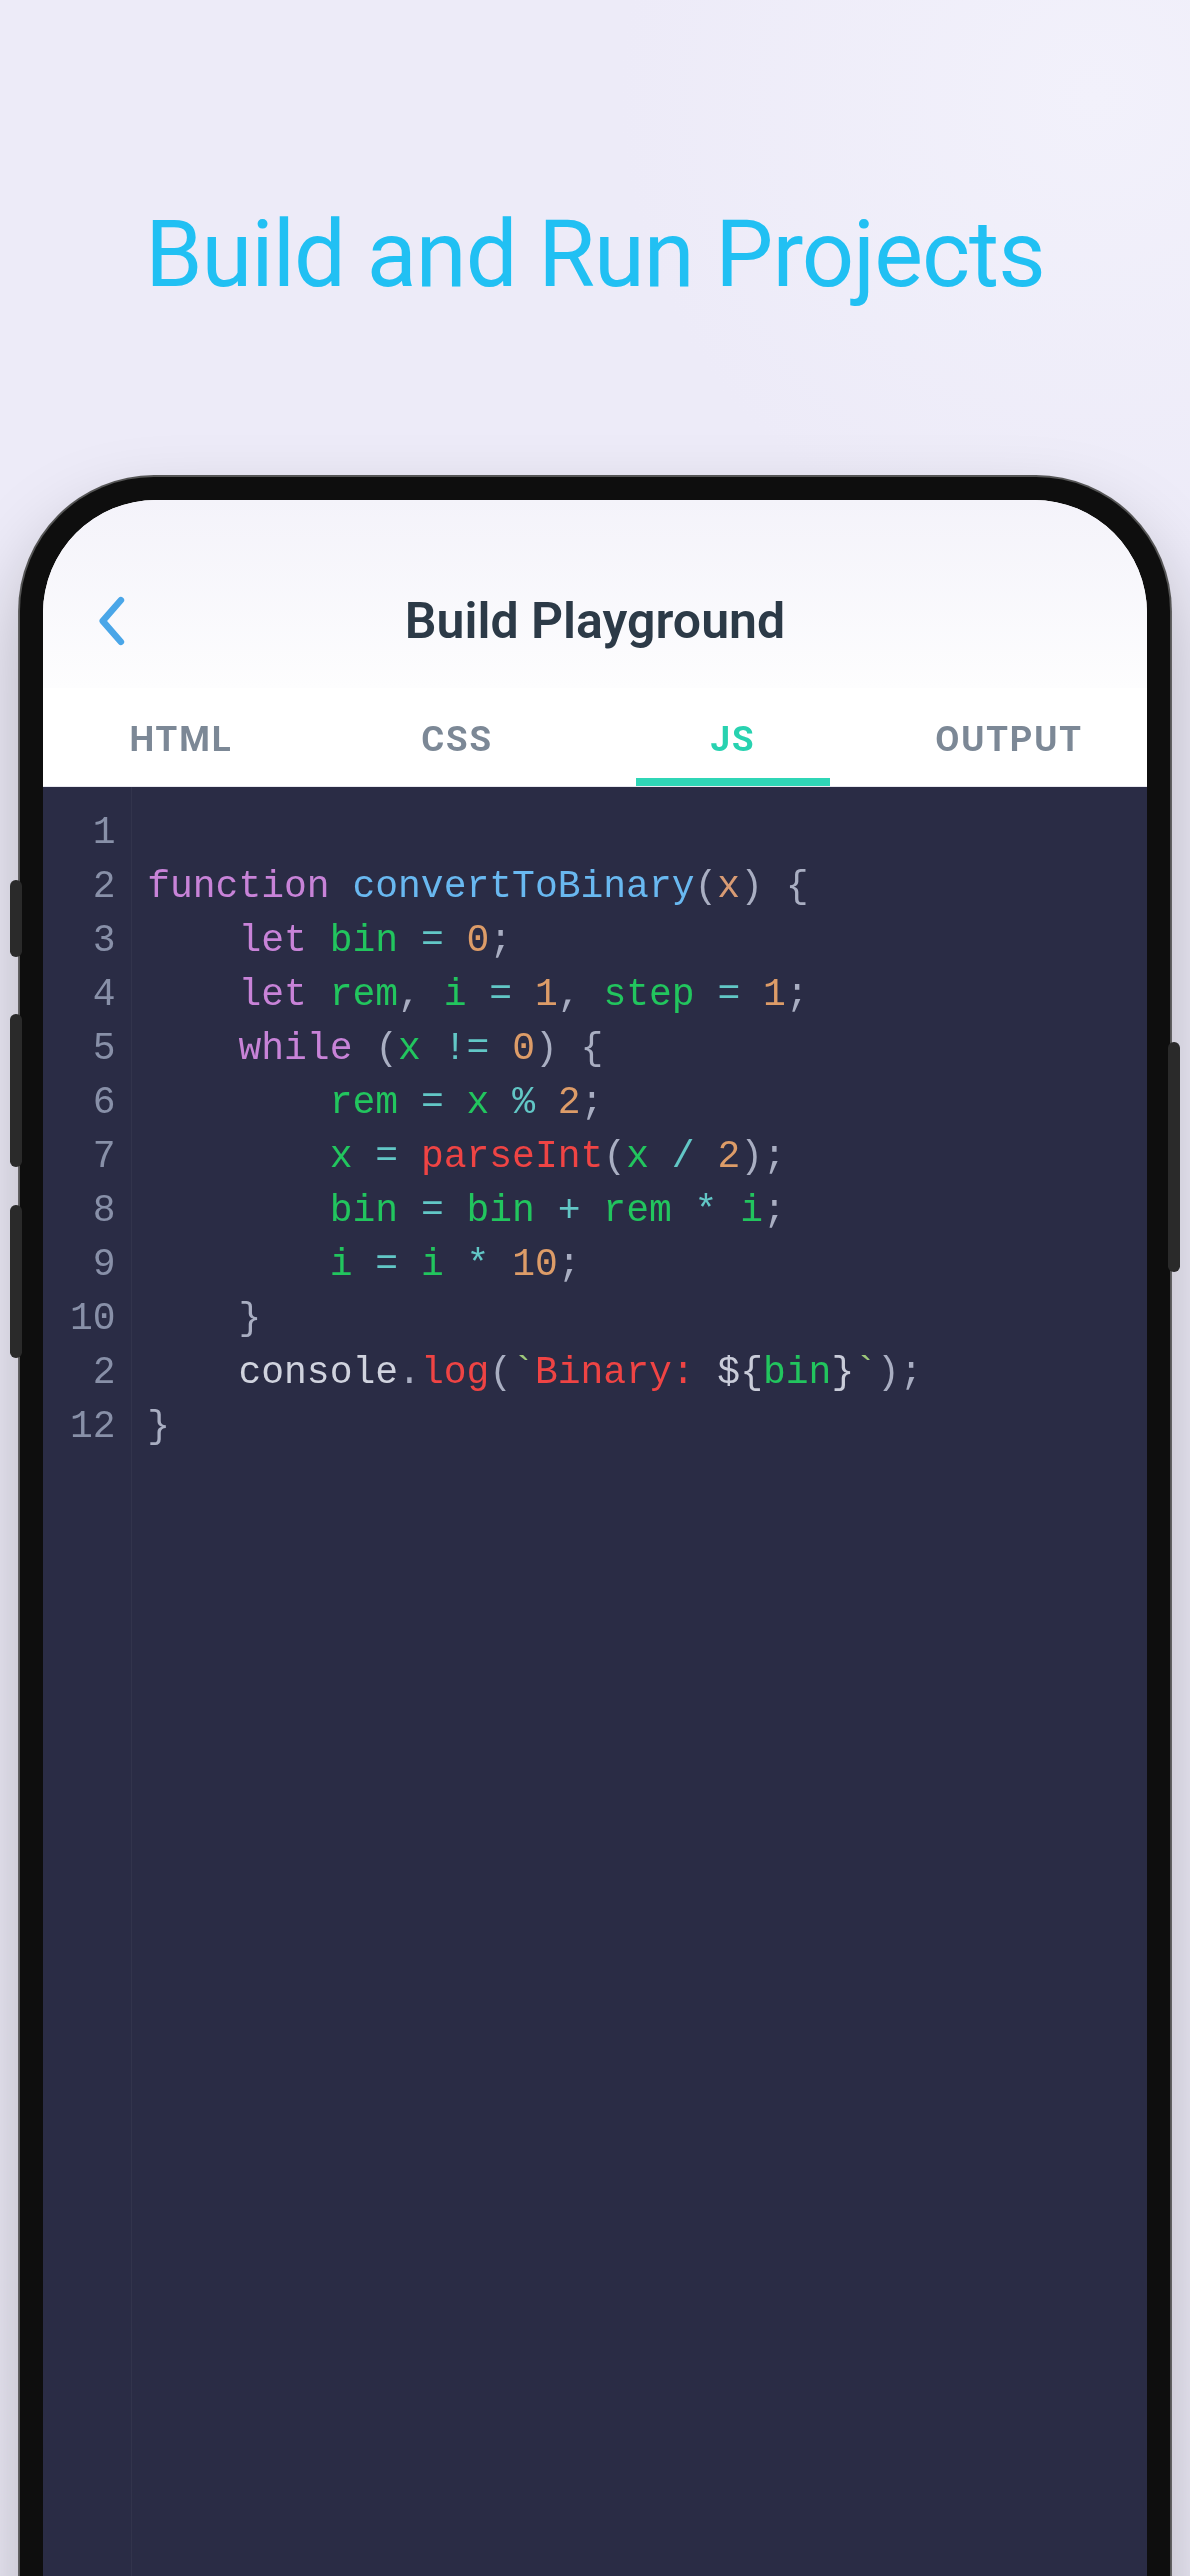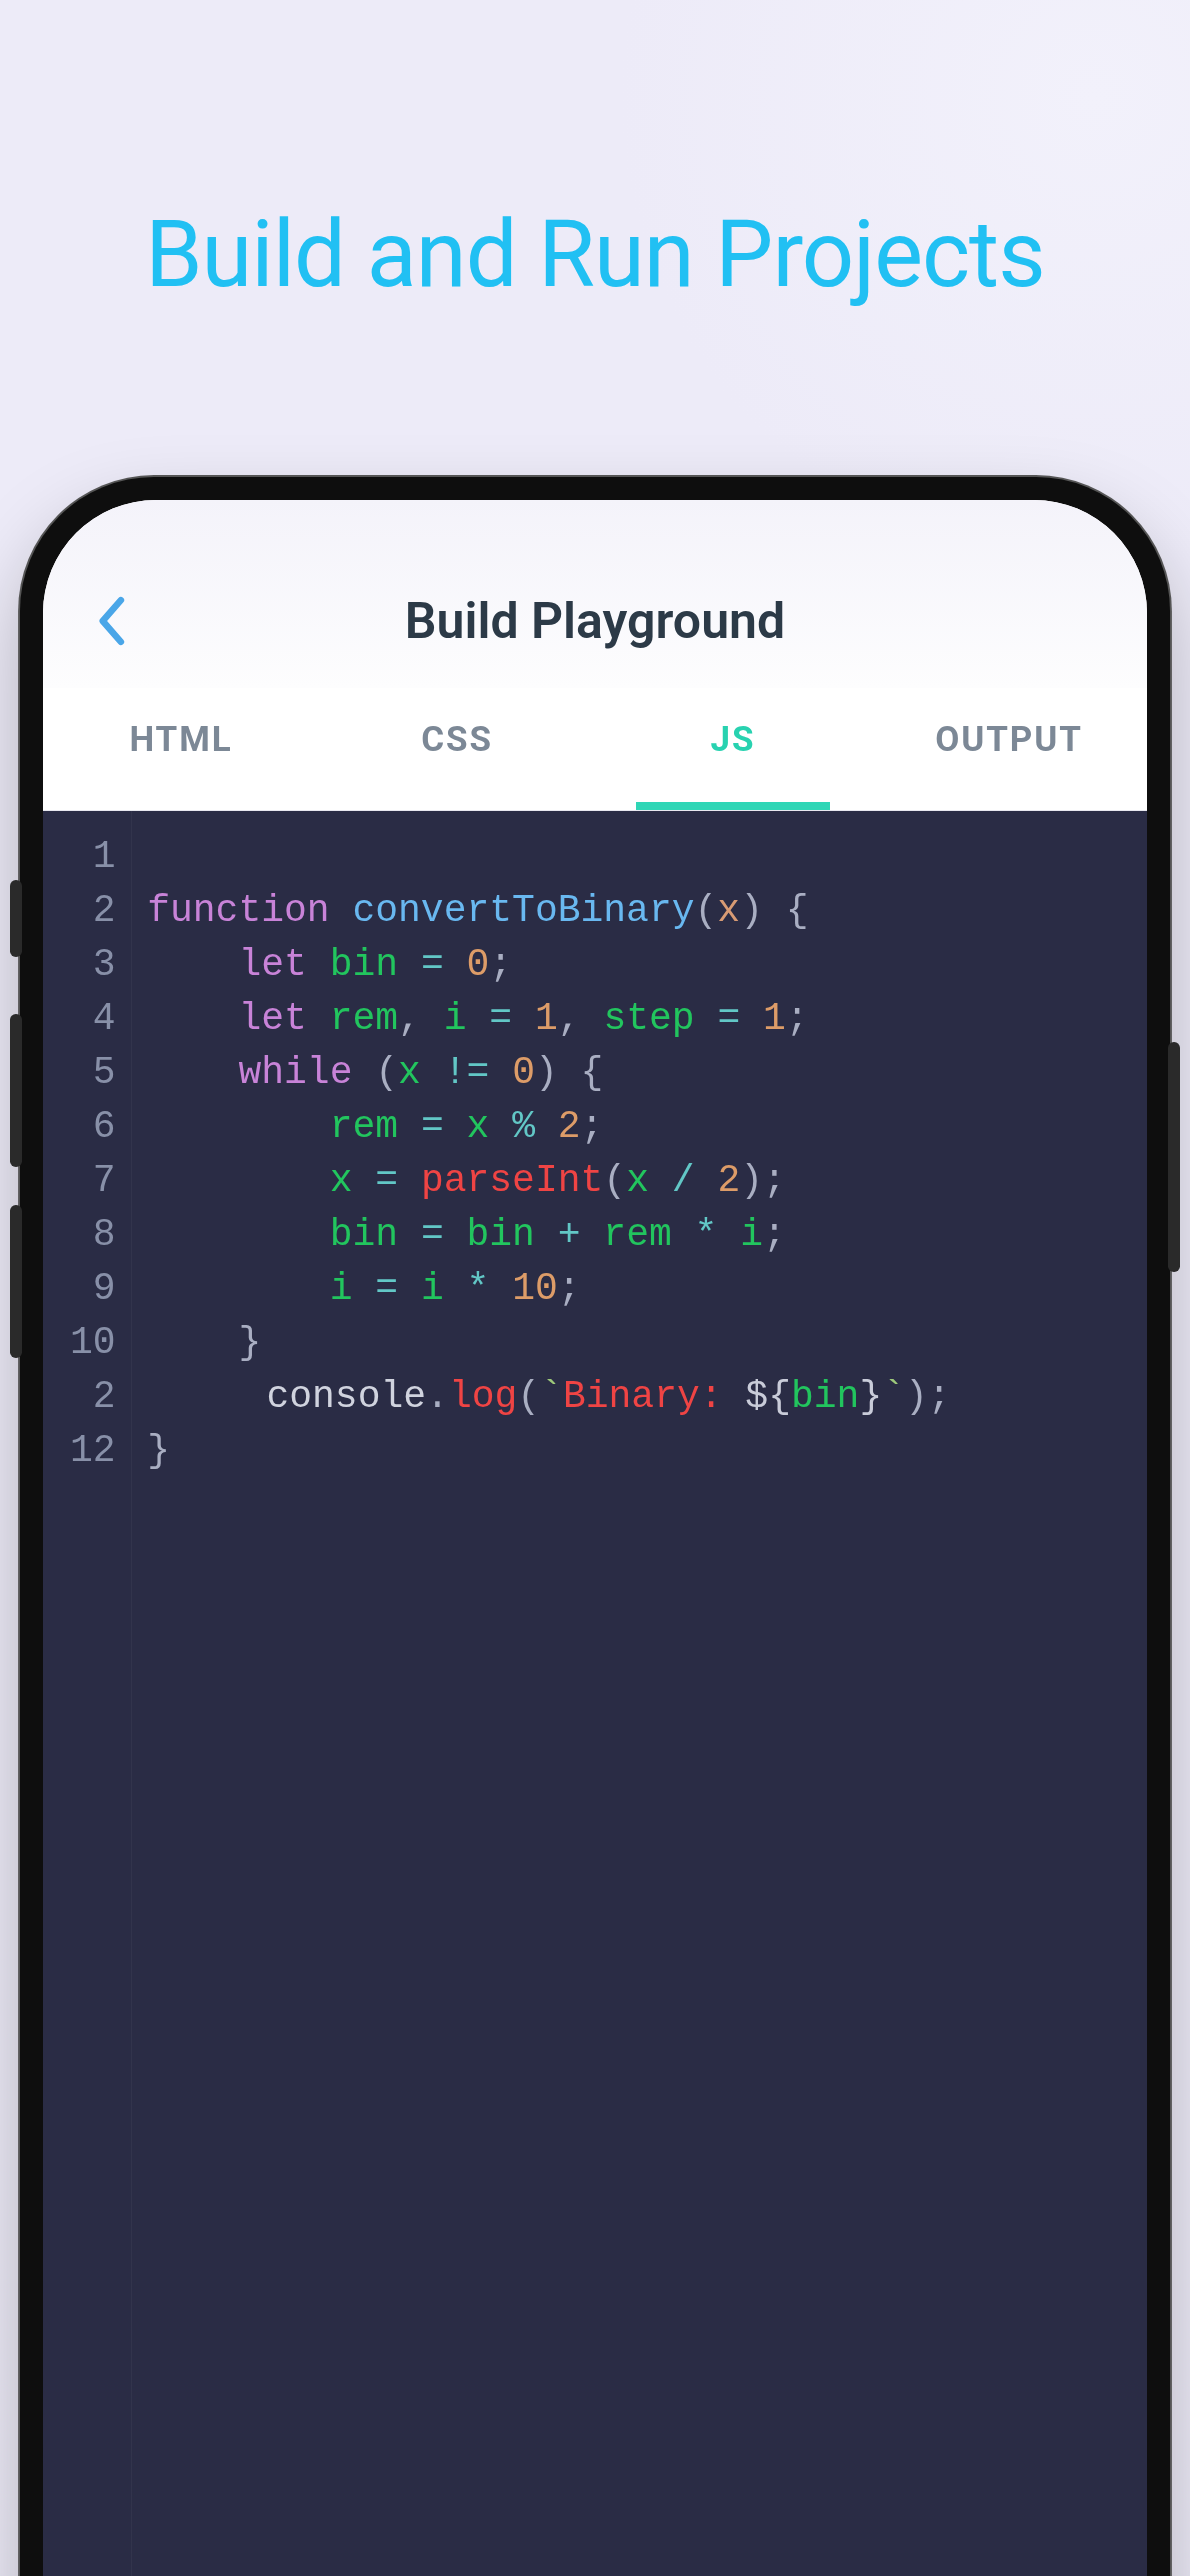--- a/index.html
+++ b/index.html
@@ -90,21 +90,21 @@
 
   
   .tabs {
     display: flex;
     background: #ffffff;
     border-bottom: 1px solid #e8e8ef;
   }
   .tab {
     flex: 1;
     text-align: center;
-    padding: 31px 0 50px 0;
+    padding: 31px 0 26px 0;
     font-size: 35px;
     font-weight: 700;
     letter-spacing: 1.9px;
     color: #7c8896;
     cursor: pointer;
     position: relative;
   }
   .tab.active { color: #28d2b0; }
   .tab.active::after {
     content: "";
@@ -150,21 +150,21 @@
   .tok-fn    { color: #69b8f0; }  
   .tok-call2 { color: #ef4444; }  
   .tok-param { color: #d89b74; }  
   .tok-var   { color: #22c55e; }  
   .tok-punc  { color: #a9aec2; }  
   .tok-op    { color: #62c7c6; }  
   .tok-num   { color: #dd9c68; }  
   .tok-str   { color: #ef4444; }  
   .tok-strp  { color: #9dc87a; }  
   .tok-intp  { color: #c9ccd9; }  
-  .tok-obj   { color: #d0d3de; margin-left: 28px; }  
+  .tok-obj   { color: #d0d3de; }  
 </style>
 </head>
 <body>
 
 <div class="bg-circle"></div>
 
 <div class="hero-title">Build and Run Projects</div>
 
 <div class="device">
   <div class="side-btn side-left-1"></div>

